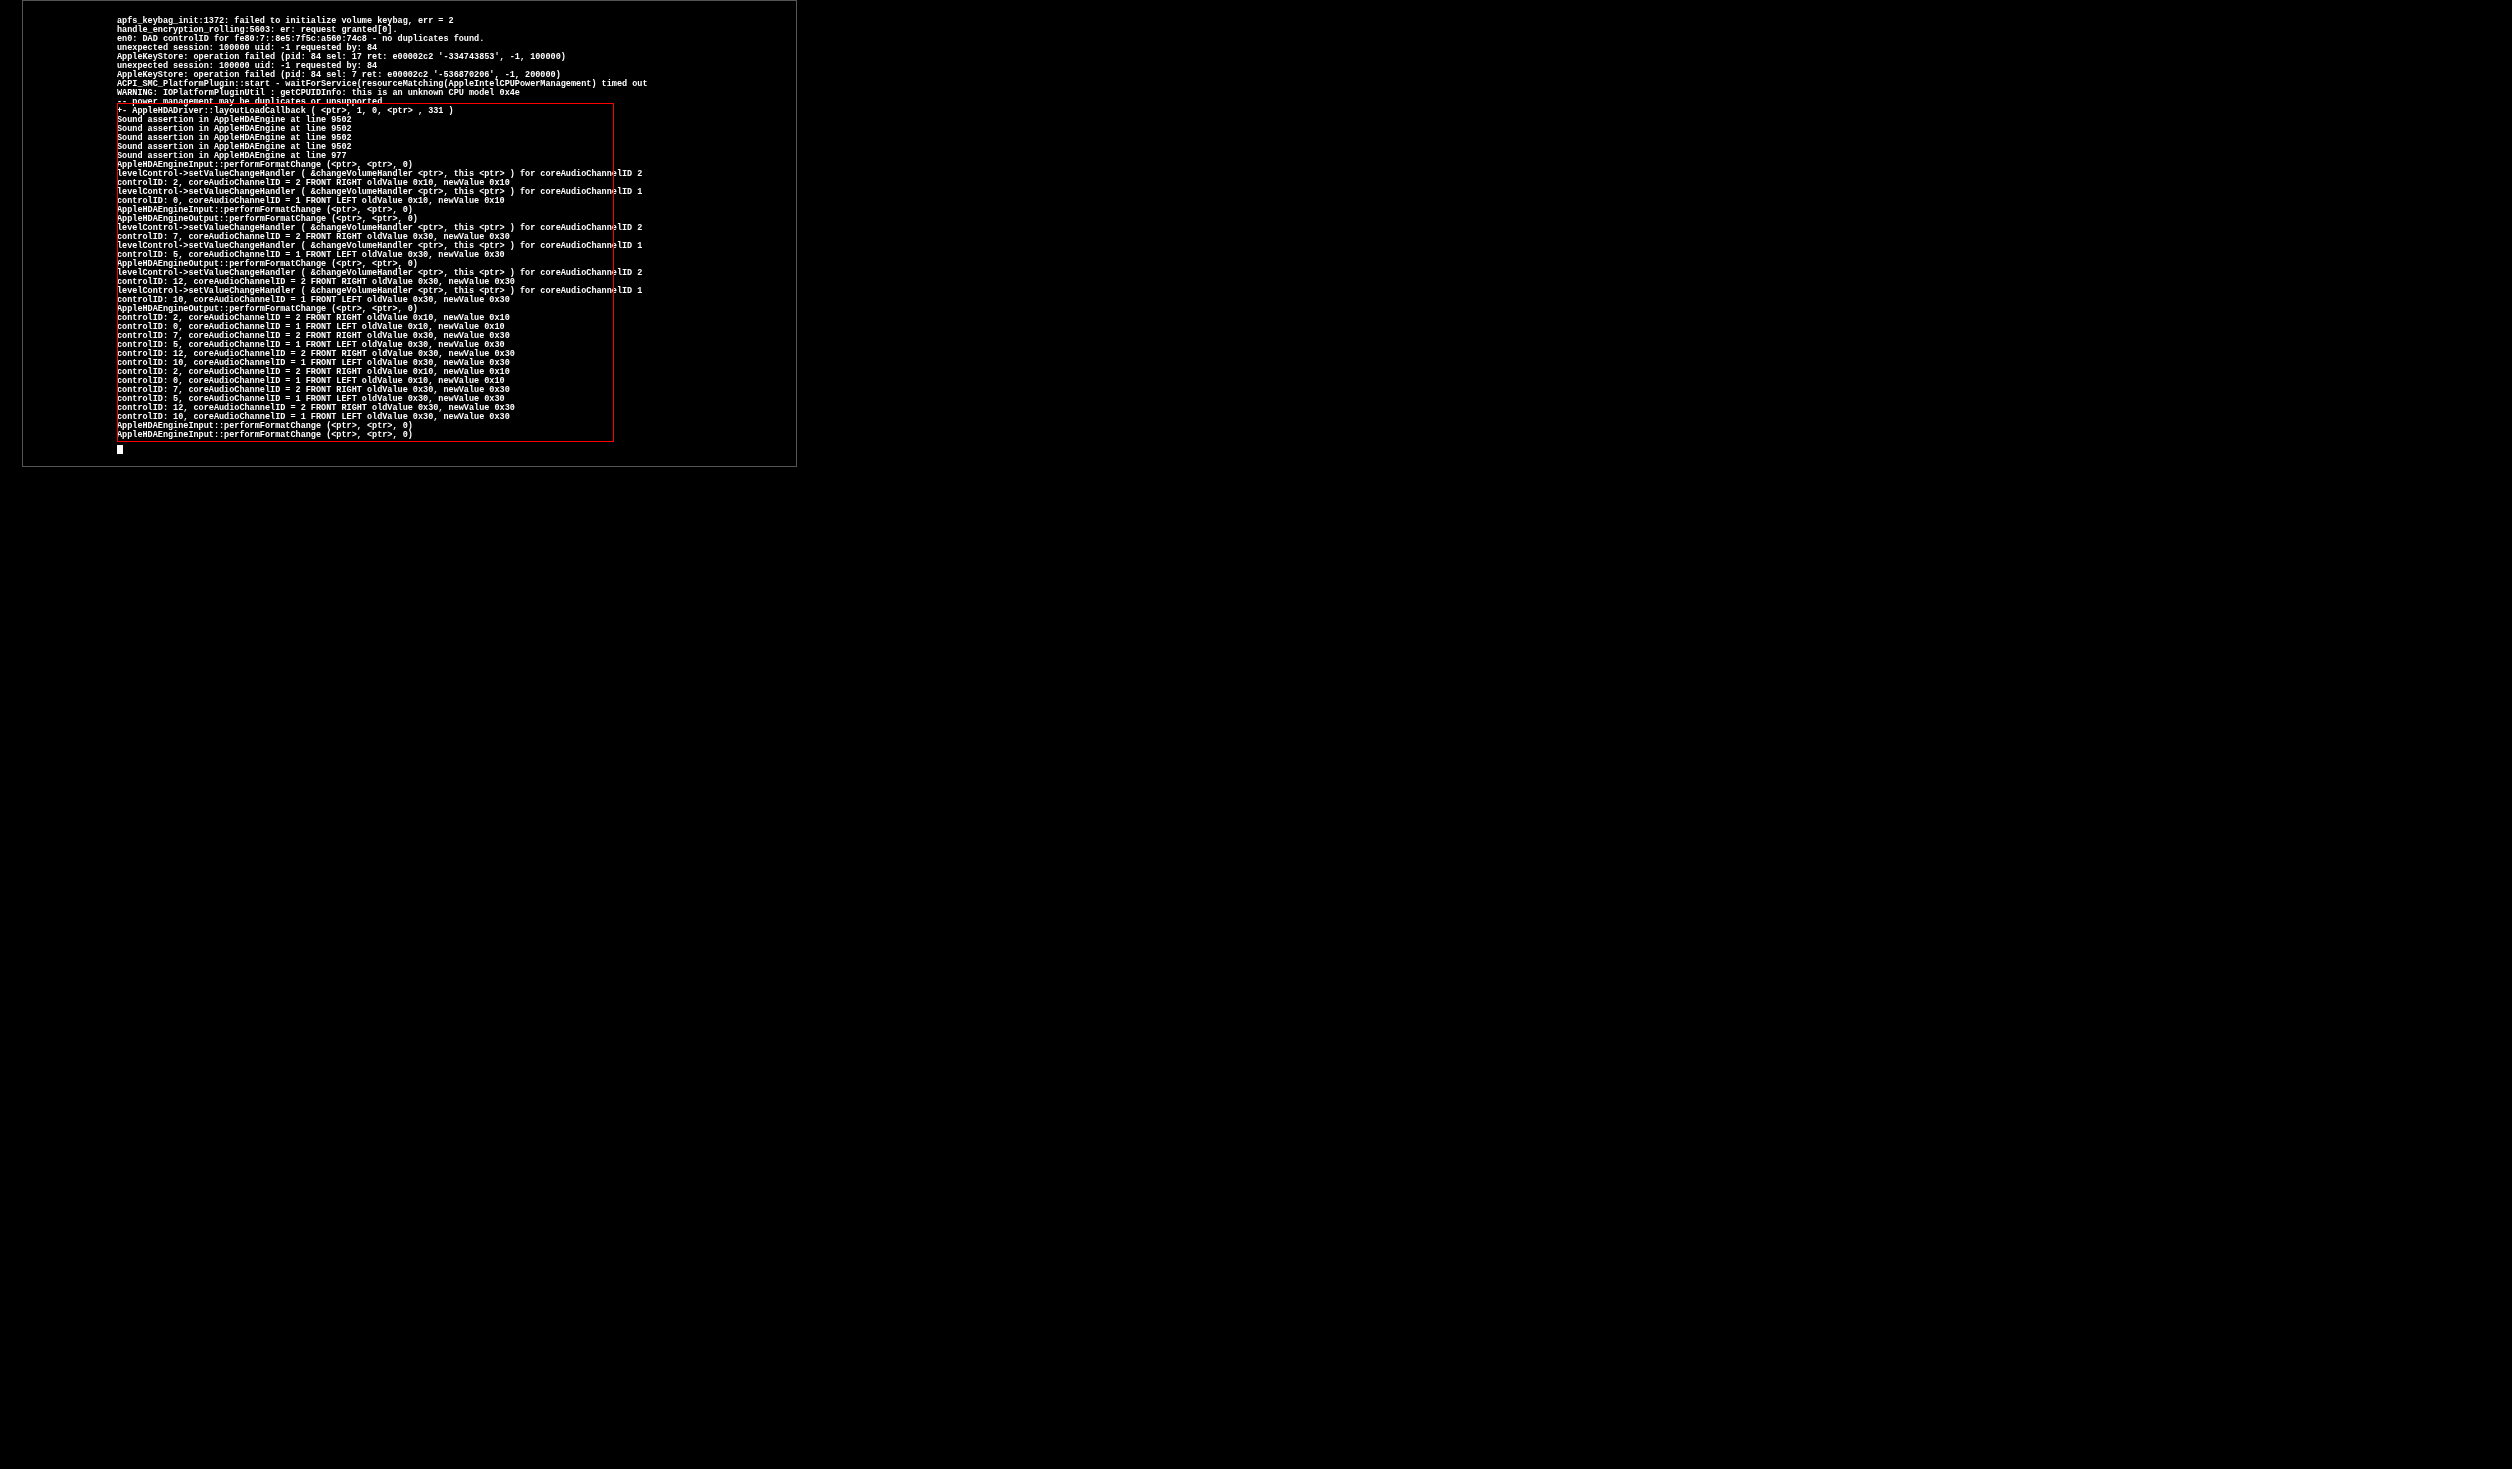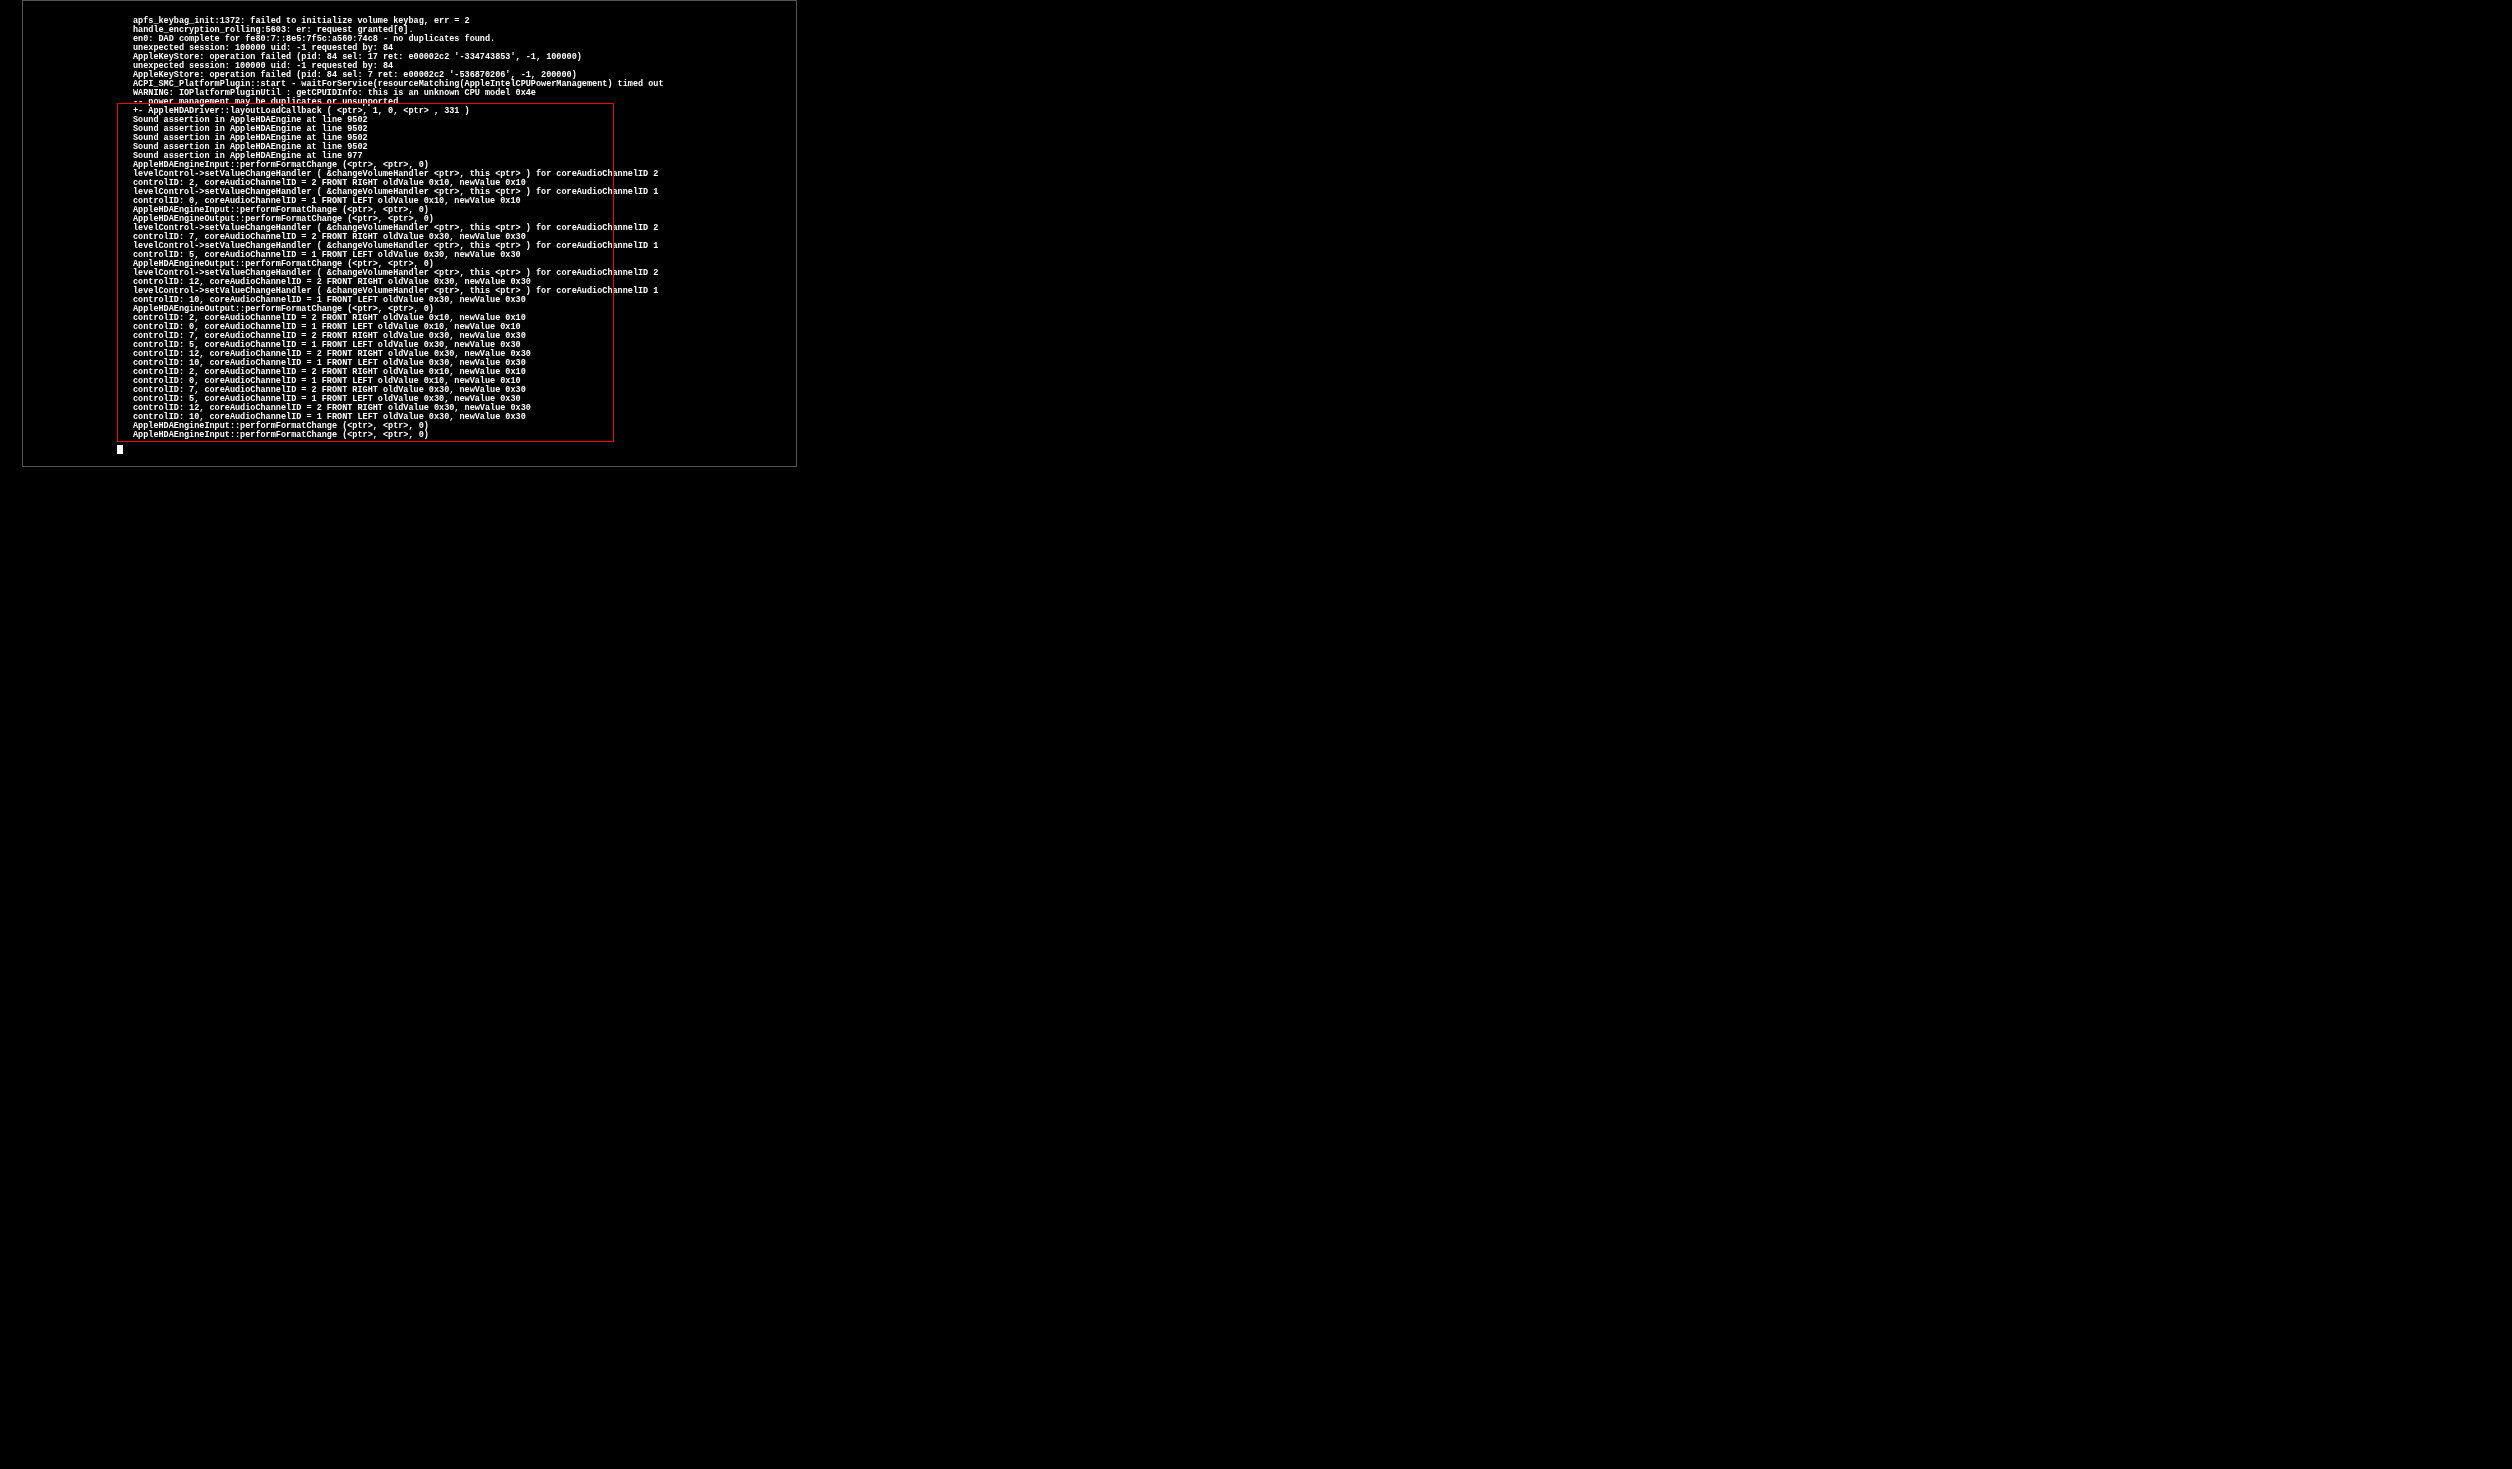--- a/index.html
+++ b/index.html
@@ -25,21 +25,20 @@
       right: 21.7px;
       bottom: 17px;
       border: 0.6px solid #555;
     }
     .console {
       position: absolute;
       left: 117px;
       top: 17px;
       line-height: 9px;
       white-space: nowrap;
-      padding-left: 16px;
     }
     .line {
       display: block;
     }
     .highlight-box {
       position: absolute;
       left: 117px;
       top: 103px;
       width: 497px;
       height: 339px;
@@ -56,21 +55,21 @@
     }
   </style>
 </head>
 <body>
 
 <div class="frame"></div>
 
 <div class="console">
   <span class="line">apfs_keybag_init:1372: failed to initialize volume keybag, err = 2</span>
   <span class="line">handle_encryption_rolling:5603: er: request granted[0].</span>
-  <span class="line">en0: DAD complete for fe80:7::8e5:7f5c:a560:74c8 - no duplicates found.</span>
+  <span class="line">en0: DAD controlID for fe80:7::8e5:7f5c:a560:74c8 - no duplicates found.</span>
   <span class="line">unexpected session: 100000 uid: -1 requested by: 84</span>
   <span class="line">AppleKeyStore: operation failed (pid: 84 sel: 17 ret: e00002c2 '-334743853', -1, 100000)</span>
   <span class="line">unexpected session: 100000 uid: -1 requested by: 84</span>
   <span class="line">AppleKeyStore: operation failed (pid: 84 sel: 7 ret: e00002c2 '-536870206', -1, 200000)</span>
   <span class="line">ACPI_SMC_PlatformPlugin::start - waitForService(resourceMatching(AppleIntelCPUPowerManagement) timed out</span>
   <span class="line">WARNING: IOPlatformPluginUtil : getCPUIDInfo: this is an unknown CPU model 0x4e</span>
   <span class="line">  -- power management may be duplicates or unsupported</span>
   <span class="line">+- AppleHDADriver::layoutLoadCallback ( &lt;ptr&gt;, 1, 0, &lt;ptr&gt; , 331 )</span>
   <span class="line">Sound assertion in AppleHDAEngine at line 9502</span>
   <span class="line">Sound assertion in AppleHDAEngine at line 9502</span>

